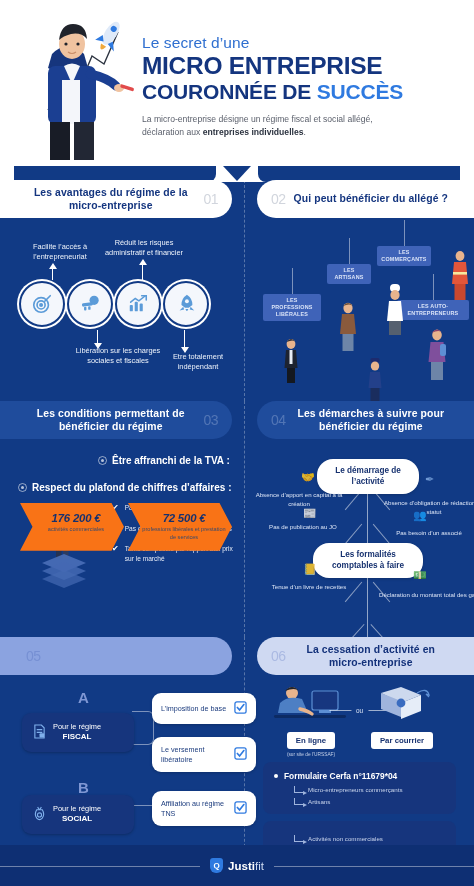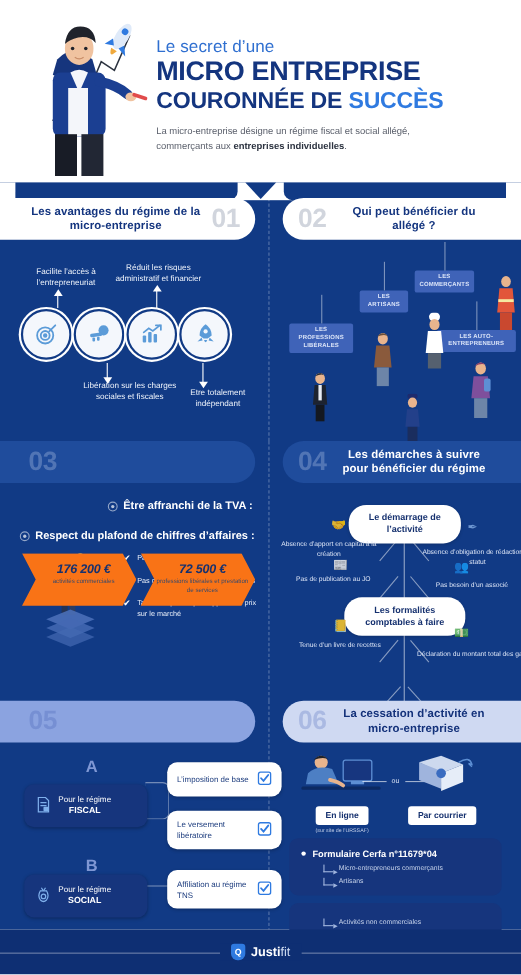--- a/index.html
+++ b/index.html
@@ -137,22 +137,22 @@
     letter-spacing: .1px;
   }
   .pill.white .pill-title,
   .pill.white-r .pill-title { color: #14357f; }
   .pill.mid .pill-title,
   .pill.mid-r .pill-title   { color: #ffffff; }
   .pill.lilac .pill-title   { color: #13317a; }
   .pill.lilac-r .pill-title { color: #13317a; }
 
   .pill-num {
-    font-size: 24px;
-    font-weight: bold;
+    font-size: 14px;
+    font-weight: normal;
     letter-spacing: -0.5px;
     opacity: .45;
   }
   .pill.white .pill-num, .pill.white-r .pill-num { color: #9aa3b4; }
   .pill.mid .pill-num, .pill.mid-r .pill-num     { color: #8fa7d4; }
   .pill.lilac .pill-num                          { color: #5d79c4; }
   .pill.lilac-r .pill-num                        { color: #7e93cf; }
 
   
   .s01 { position: relative; height: 180px; }
@@ -525,21 +525,21 @@
       </g>
     </svg>
 
     <div class="header-text">
       <div class="kicker">Le secret d’une</div>
       <div class="title-main">MICRO ENTREPRISE</div>
       <div class="title-sub">
         <span>COURONNÉE DE </span><span class="accent">SUCCÈS</span>
       </div>
       <div class="lede">
-        <span>La micro-entreprise désigne un régime fiscal et social allégé, commerçants aux </span><b>entreprises individuelles</b><span>.</span>
+        <span>La micro-entreprise désigne un régime fiscal et social allégé, déclaration aux </span><b>entreprises individuelles</b><span>.</span>
       </div>
     </div>
   </div>
 
   <div class="body-wrap">
     <div class="notch">
       <div class="notch-left"></div>
       <div class="notch-right"></div>
       <div class="notch-v"></div>
     </div>
@@ -650,20 +650,21 @@
             <path d="M4.5 5 q5.5 -7 11 0 q-3 -4 -11 0 Z" fill="#8a3f6a"></path>
             <path d="M3.5 14 h13 l2 20 h-17 Z" fill="#7f4f9c"></path>
             <rect x="13" y="16" width="6" height="12" rx="2" fill="#5d8fd4"></rect>
             <rect x="4" y="34" width="12" height="18" fill="#6d85a8"></rect>
           </svg>
         </div>
       </div>
 
       <div class="cell left">
         <div class="pill mid">
+          <div class="pill-title">Les conditions permettant de bénéficier du régime</div>
           <div class="pill-num">03</div>
         </div>
 
         <div class="s03">
           <div class="row-head" style="margin-left:86px;">
             <div class="bullet-ring"></div>
             <h4>Être affranchi de la TVA :</h4>
           </div>
 
           <svg class="left-illus" viewBox="0 0 74 92">

